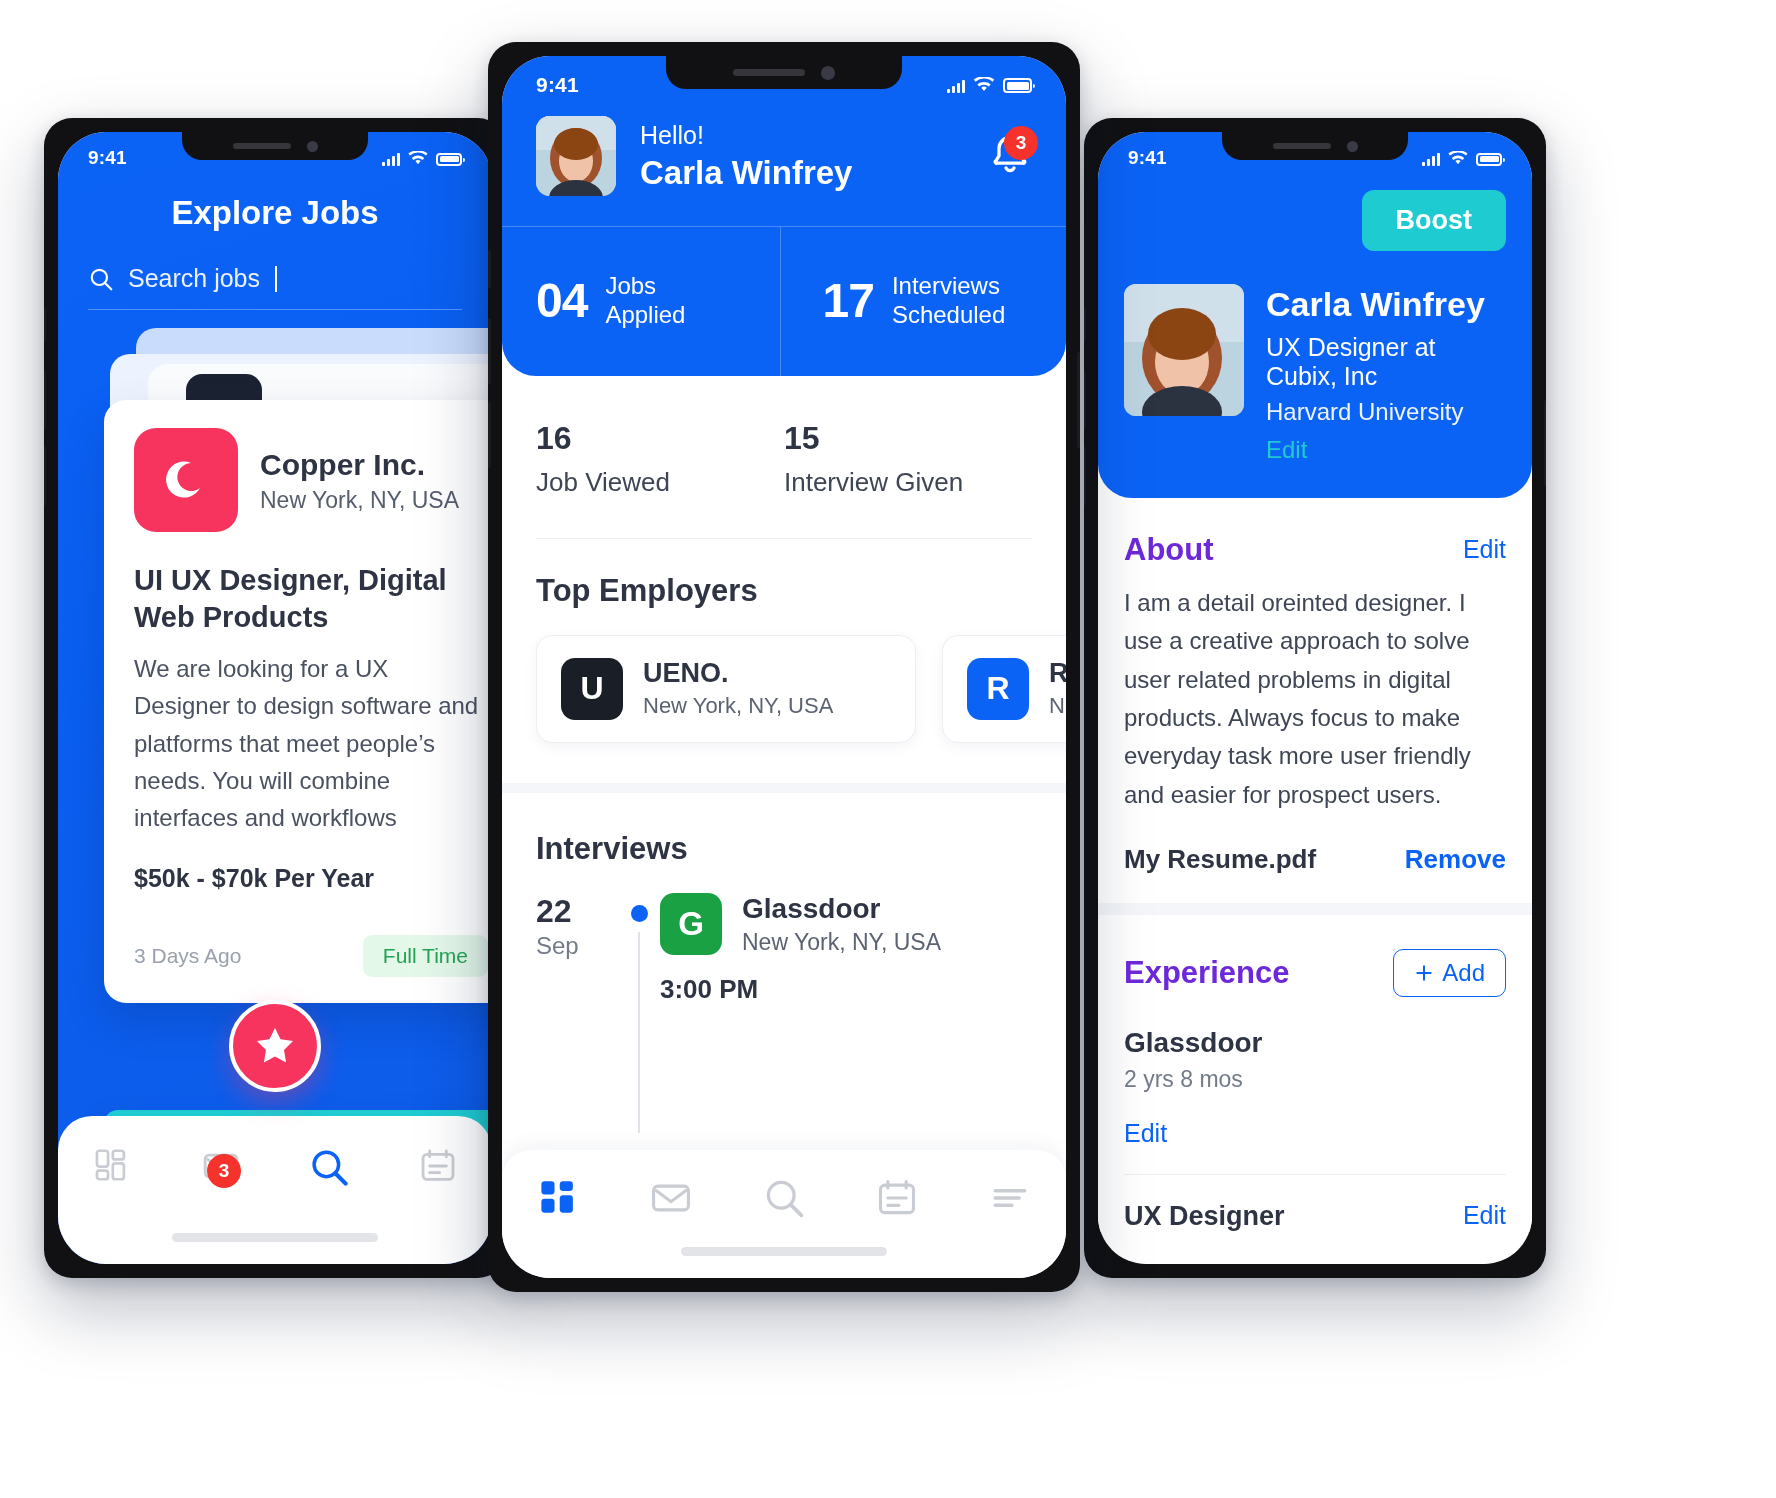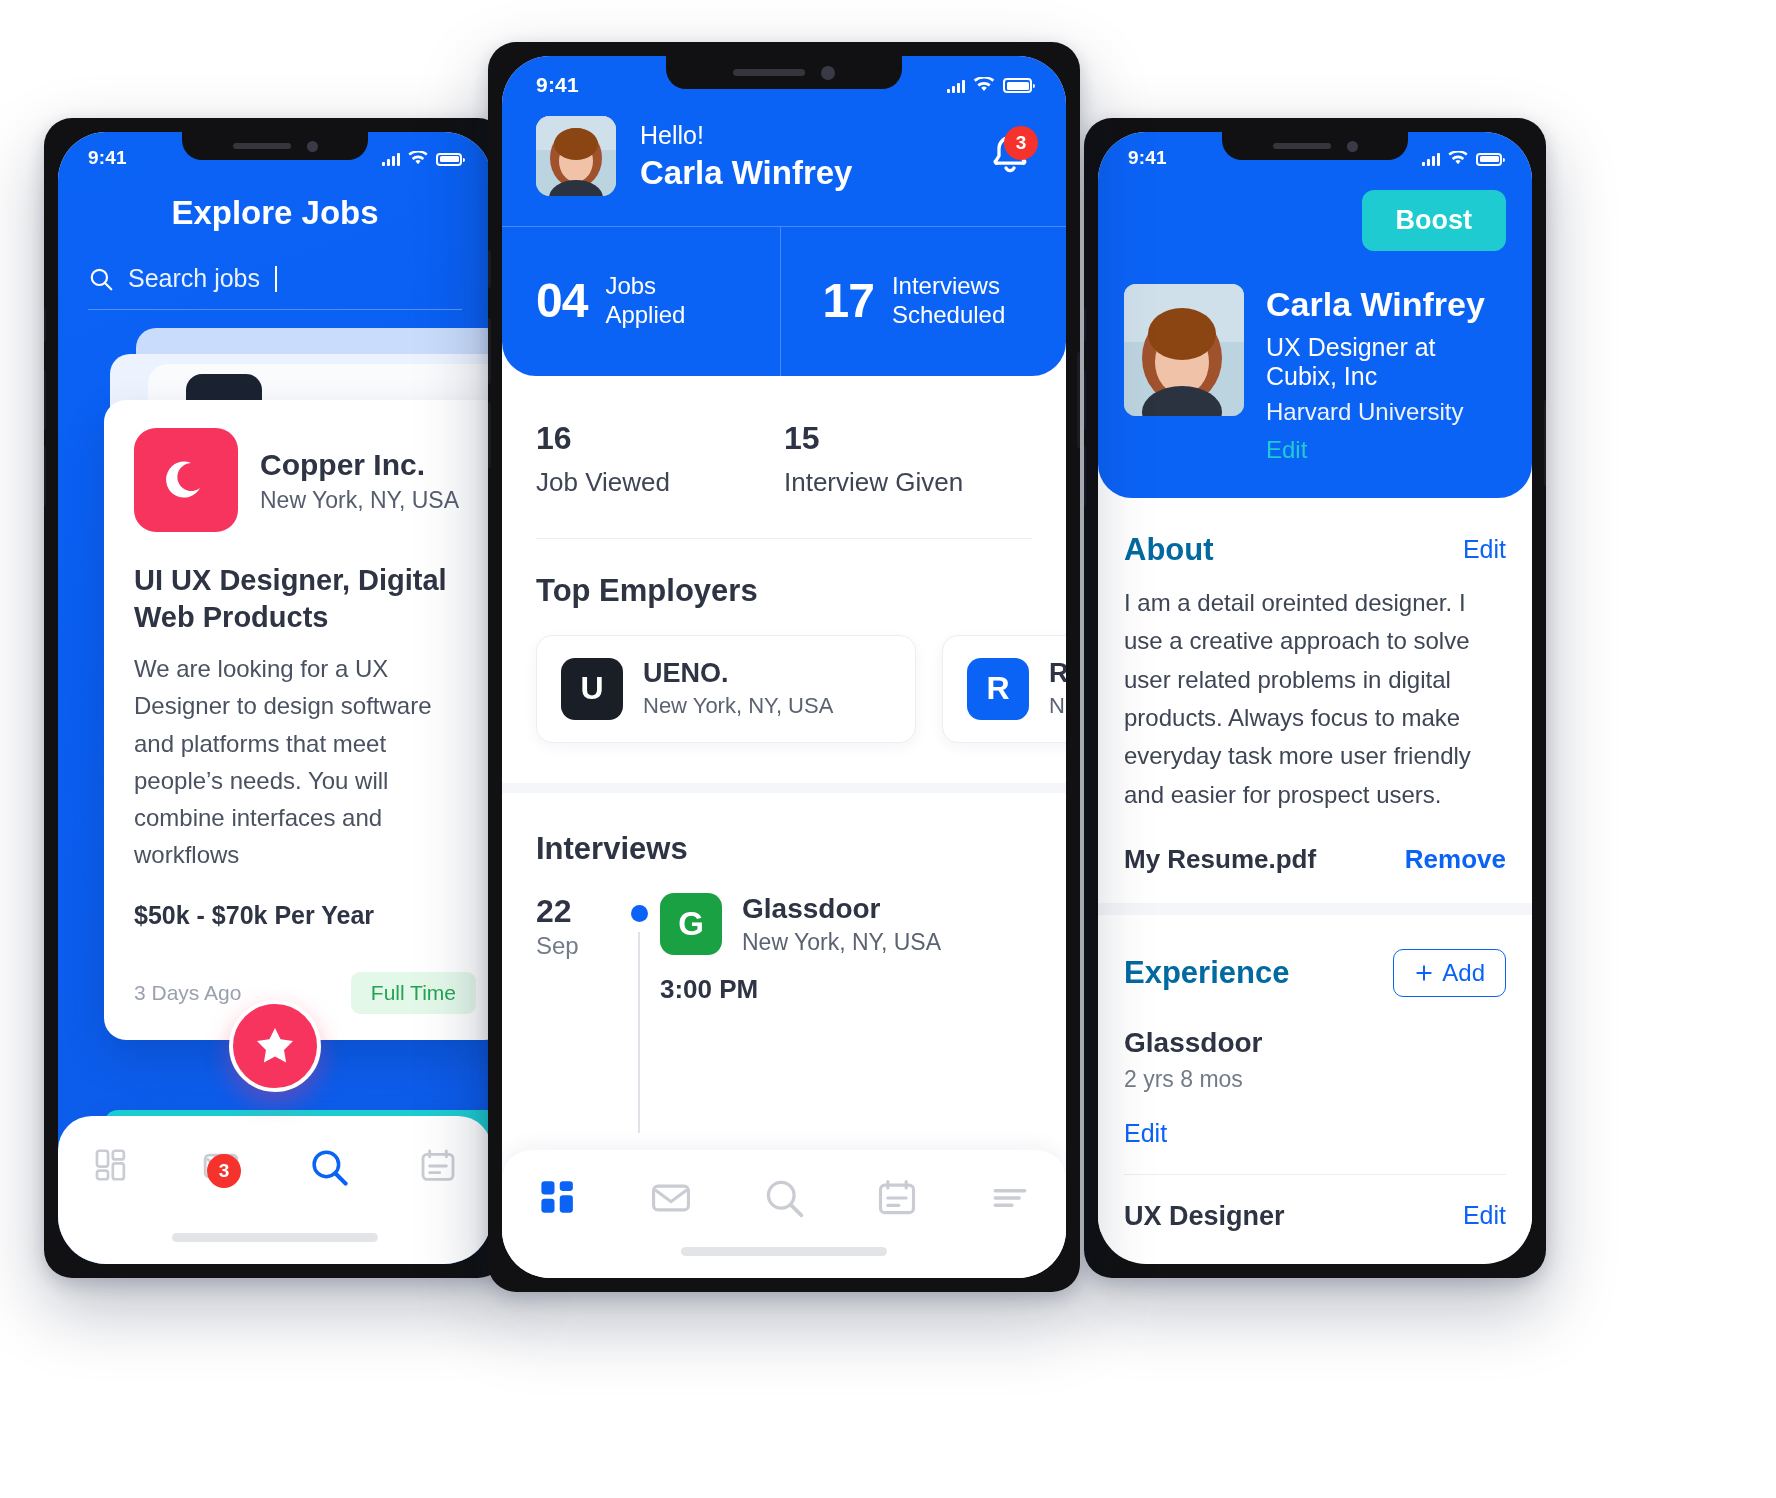--- a/index.html
+++ b/index.html
@@ -85,21 +85,21 @@
   .lp-search {
     margin: 32px 30px 0 30px;
     display:flex; align-items:center; gap: 14px;
     padding-bottom: 16px;
     border-bottom: 1.5px solid rgba(255,255,255,.30);
   }
   .lp-search .txt { color: rgba(255,255,255,.92); font-size: 25px; }
   .caret { display:inline-block; width:2px; height:26px; background:#fff; margin-left:1px; vertical-align:-5px;}
   .mag { width: 26px; height: 26px; }
 
-  .deck { position:absolute; left:0; right:16px; top: 196px; height: 700px; }
+  .deck { position:absolute; left:0; right:4px; top: 196px; height: 700px; }
   .deck-card {
     position: absolute; background:#fff; border-radius: 20px;
   }
   .deck-back2 { left: 78px; right: -30px; top: 0; height: 120px; background:#c9dcfb; }
   .deck-back1 { left: 52px; right: -30px; top: 26px; height: 120px; background:#edf3fe; }
   .deck-ghost { left: 90px; right: -30px; top: 36px; height: 110px; background:#fafbfd; overflow:hidden;}
   .ghost-logo { position:absolute; left:38px; top:10px; width:76px; height:76px; border-radius:16px; background:#1b2231; }
   .ghost-logo2 { position:absolute; left:38px; top:70px; width:76px; height:40px; border-radius:10px; background:#0b63f6; }
   .ghost-name { position:absolute; left:148px; top:38px; color:#e4e7ec; font-size:27px; font-weight:bold; }
 
@@ -221,21 +221,21 @@
   }
   .rp-prof { display:flex; gap: 22px; padding: 100px 26px 0 26px; }
   .rp-pic { width: 120px; height: 132px; border-radius: 12px; overflow:hidden; flex:none; background:#9fc2d6; position:relative;}
   .rp-name { font-size: 34px; font-weight: bold; line-height:1.2; }
   .rp-role { font-size: 25px; margin-top: 8px; }
   .rp-uni  { font-size: 24px; margin-top: 7px; color:rgba(255,255,255,.93); }
   .rp-edit { font-size: 24px; color:#1ecbd0; margin-top: 10px; }
   .rp-body { background:#fff; }
   .rp-sec { padding: 34px 26px 0 26px; }
   .rp-sec-head { display:flex; align-items:center; justify-content:space-between; }
-  .rp-h2 { font-size: 31px; font-weight: bold; color:#0369a1; }
+  .rp-h2 { font-size: 31px; font-weight: bold; color:#6d28d9; }
   .link { font-size: 25px; color:#0b63f6; }
   .rp-p { font-size: 24px; color:#3e4554; line-height:1.6; margin-top: 16px; }
   .rp-file { display:flex; align-items:center; justify-content:space-between; padding: 30px 26px 0 26px; }
   .rp-file .f { font-size: 26px; font-weight: bold; color:#2e3443; }
   .rp-file .r { font-size: 26px; font-weight: bold; color:#0b63f6; }
   .rp-sep { height: 12px; background:#f4f6f9; margin-top: 28px; }
   .addbtn { display:flex; align-items:center; gap: 8px; border:1.5px solid #0b63f6; color:#0b63f6;
     border-radius: 10px; padding: 9px 20px; font-size: 24px; }
   .exp-co { font-size: 28px; font-weight: bold; color:#2e3443; margin-top: 30px; }
   .exp-dur { font-size: 23px; color:#737b89; margin-top: 7px; }

